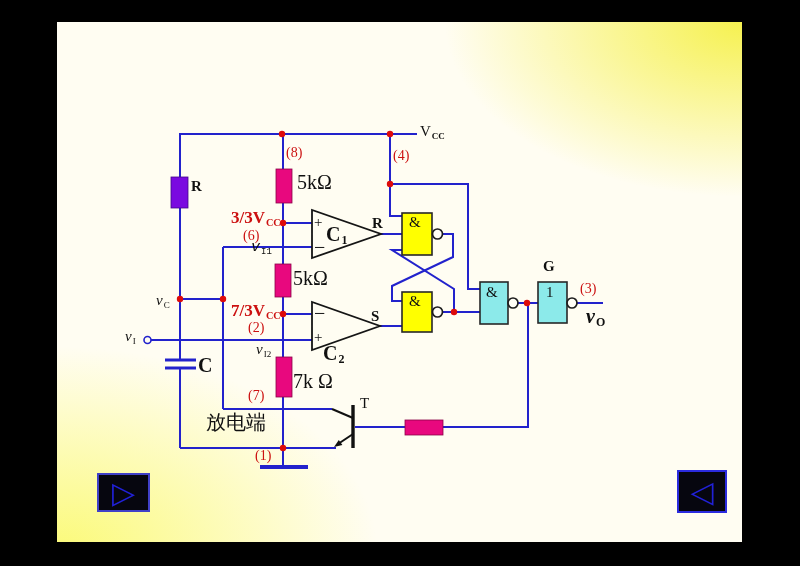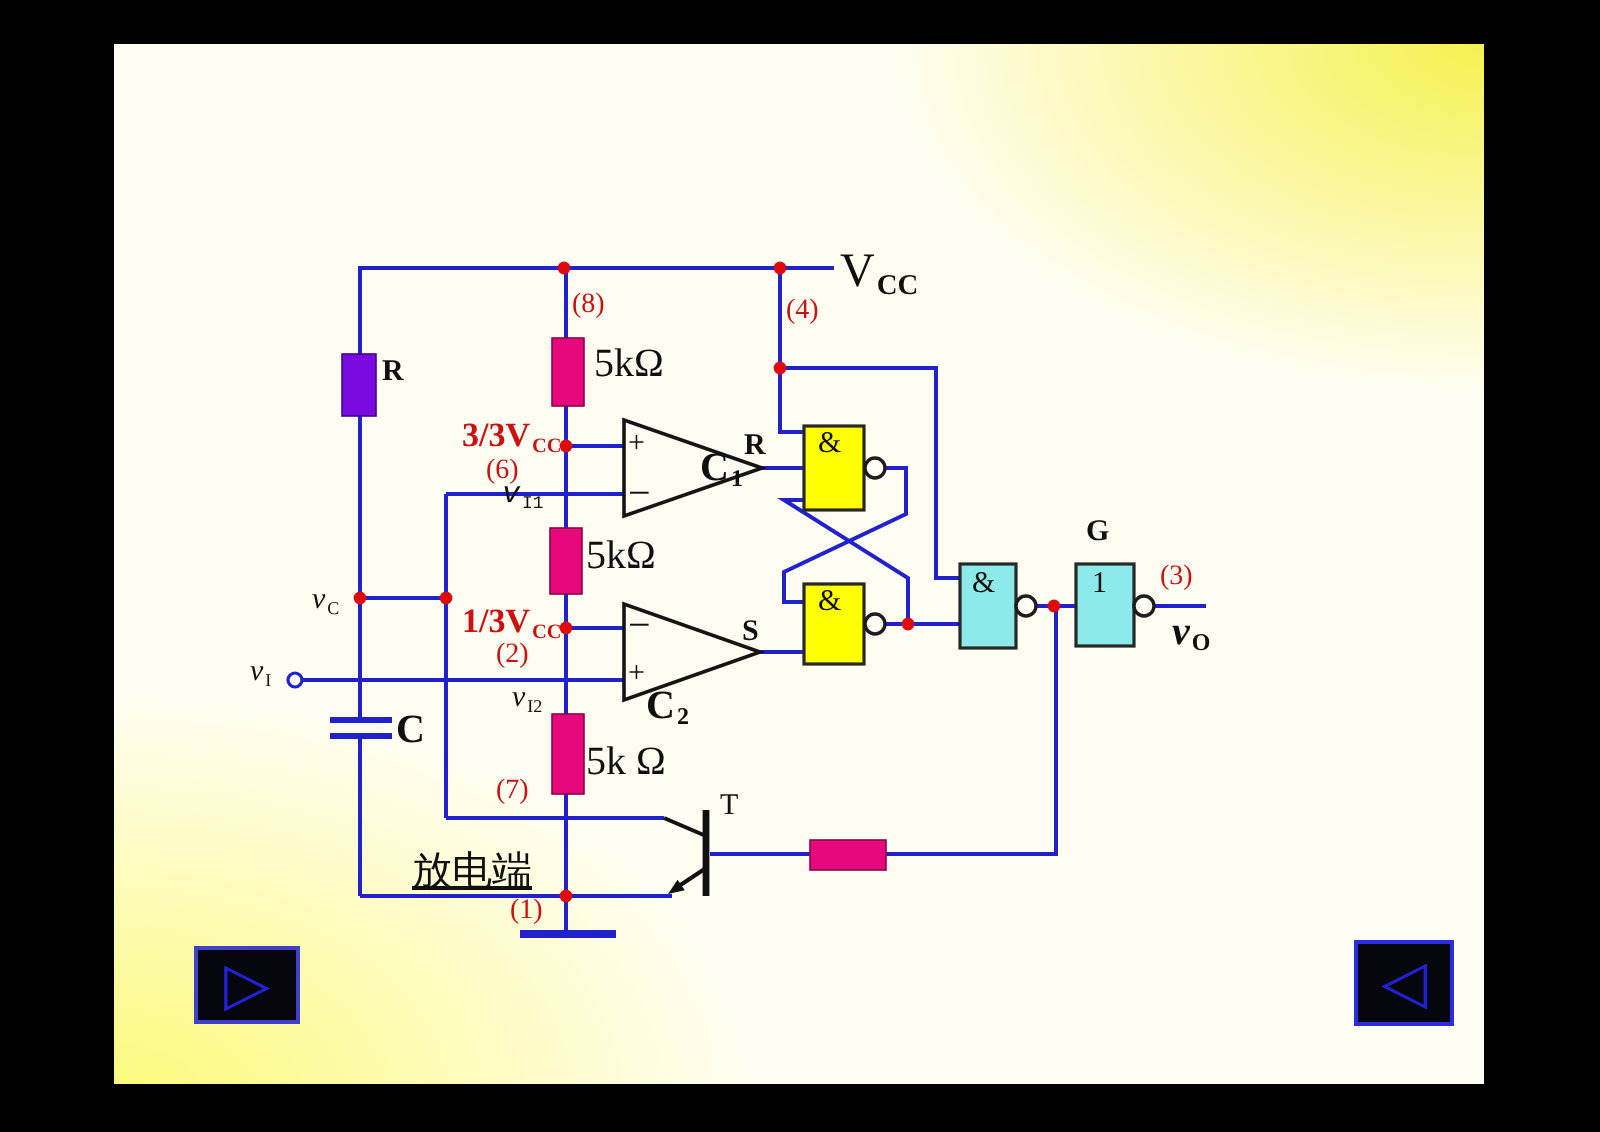--- a/index.html
+++ b/index.html
@@ -29,21 +29,21 @@
   .gc{fill:var(--c-gate_cyan);stroke:#272727;stroke-width:1.6;}
   .bub{fill:#fffef6;stroke:#1d1d1d;stroke-width:1.7;}
   .dot{fill:var(--c-dot);}
   .term{fill:#fffef2;stroke:var(--c-wire);stroke-width:1.6;}
   .arrow{fill:#111;stroke:none;}
   .lbl{position:absolute;color:var(--c-text);line-height:1;white-space:nowrap;font-size:15px;}
   .red{color:var(--c-red_text);}
   .b{font-weight:bold;}
   .it{font-style:italic;}
   .sub{font-size:0.6em;position:relative;top:0.28em;margin-left:1px;}
-  .sz14{font-size:14px;} .sz16{font-size:20px;} .sz17{font-size:17px;} .sz18{font-size:24px;}
+  .sz14{font-size:14px;} .sz16{font-size:20px;} .sz17{font-size:17px;} .sz18{font-size:15px;}
   .nav{
     position:absolute;background:var(--c-nav_fill);
     display:flex;align-items:center;justify-content:center;
     padding:0;cursor:pointer;box-sizing:border-box;
   }
   .nav span{color:var(--c-nav_glyph);font-size:30px;line-height:1;font-family:"DejaVu Sans",sans-serif;}
   .nav-fwd{left:97px;top:473px;width:53px;height:39px;border:2px solid var(--c-nav_border);}
   .nav-back{left:677px;top:470px;width:50px;height:43px;border:2px solid var(--c-nav_border2);}
   .cjk{font-family:"Liberation Serif","DejaVu Sans",sans-serif;}
 </style>
@@ -132,47 +132,47 @@
       <circle class="dot" cx="527" cy="303" r="3.2"></circle>
       <circle class="dot" cx="283" cy="448" r="3.2"></circle>
     </g>
   </svg>
 
   <div class="lbl sz18" style="left:420px;top:124px;"><span>V</span><span class="sub b">CC</span></div>
   <div class="lbl red sz14" style="left:286px;top:146px;">(8)</div>
   <div class="lbl red sz14" style="left:393px;top:149px;">(4)</div>
   <div class="lbl sz16" style="left:297px;top:172px;">5kΩ</div>
   <div class="lbl sz16" style="left:293px;top:268px;">5kΩ</div>
-  <div class="lbl sz16" style="left:293px;top:371px;">5k Ω</div>
+  <div class="lbl sz16" style="left:293px;top:371px;">7k Ω</div>
   <div class="lbl red b sz17" style="left:231px;top:209px;"><span>3/3V</span><span class="sub">CC</span></div>
   <div class="lbl red sz14" style="left:243px;top:229px;">(6)</div>
   <div class="lbl it" style="left:251px;top:240px;font-family:Liberation Mono, monospace;"><span>v</span><span class="sub" style="font-style:normal">I1</span></div>
-  <div class="lbl red b sz17" style="left:231px;top:302px;"><span>1/3V</span><span class="sub">CC</span></div>
+  <div class="lbl red b sz17" style="left:231px;top:302px;"><span>7/3V</span><span class="sub">CC</span></div>
   <div class="lbl red sz14" style="left:248px;top:321px;">(2)</div>
   <div class="lbl it" style="left:256px;top:342px;"><span>v</span><span class="sub" style="font-style:normal">I2</span></div>
   <div class="lbl red sz14" style="left:248px;top:389px;">(7)</div>
   <div class="lbl red sz14" style="left:255px;top:449px;">(1)</div>
   <div class="lbl it" style="left:156px;top:293px;"><span>v</span><span class="sub" style="font-style:normal">C</span></div>
   <div class="lbl it" style="left:125px;top:329px;"><span>v</span><span class="sub" style="font-style:normal">I</span></div>
   <div class="lbl b sz16" style="left:198px;top:355px;">C</div>
   <div class="lbl b" style="left:191px;top:179px;">R</div>
   <div class="lbl b" style="left:372px;top:216px;">R</div>
   <div class="lbl b" style="left:371px;top:309px;">S</div>
   <div class="lbl" style="left:360px;top:396px;">T</div>
   <div class="lbl b" style="left:543px;top:259px;">G</div>
   <div class="lbl" style="left:546px;top:285px;">1</div>
   <div class="lbl red sz14" style="left:580px;top:282px;">(3)</div>
   <div class="lbl it b sz16" style="left:586px;top:306px;"><span>v</span><span class="sub" style="font-style:normal">O</span></div>
-  <div class="lbl cjk sz16" style="left:206px;top:426px;text-decoration:underline;">放电端</div>
+  <div class="lbl cjk sz16" style="left:206px;top:412px;">放电端</div>
   <div class="lbl" style="left:409px;top:215px;">&amp;</div>
   <div class="lbl" style="left:409px;top:294px;">&amp;</div>
   <div class="lbl" style="left:486px;top:285px;">&amp;</div>
   <div class="lbl" style="left:314px;top:215px;">+</div>
   <div class="lbl sz16" style="left:314px;top:237px;">−</div>
-  <div class="lbl b sz16" style="left:326px;top:224px;margin-left:24px;"><span>C</span><span class="sub">1</span></div>
+  <div class="lbl b sz16" style="left:326px;top:224px;"><span>C</span><span class="sub">1</span></div>
   <div class="lbl sz16" style="left:314px;top:303px;">−</div>
   <div class="lbl" style="left:314px;top:330px;">+</div>
   <div class="lbl b sz16" style="left:323px;top:319px;margin-top:24px;"><span>C</span><span class="sub">2</span></div>
 
   <button class="nav nav-fwd">
     <span>▷</span>
   </button>
   <button class="nav nav-back">
     <span>◁</span>
   </button>

